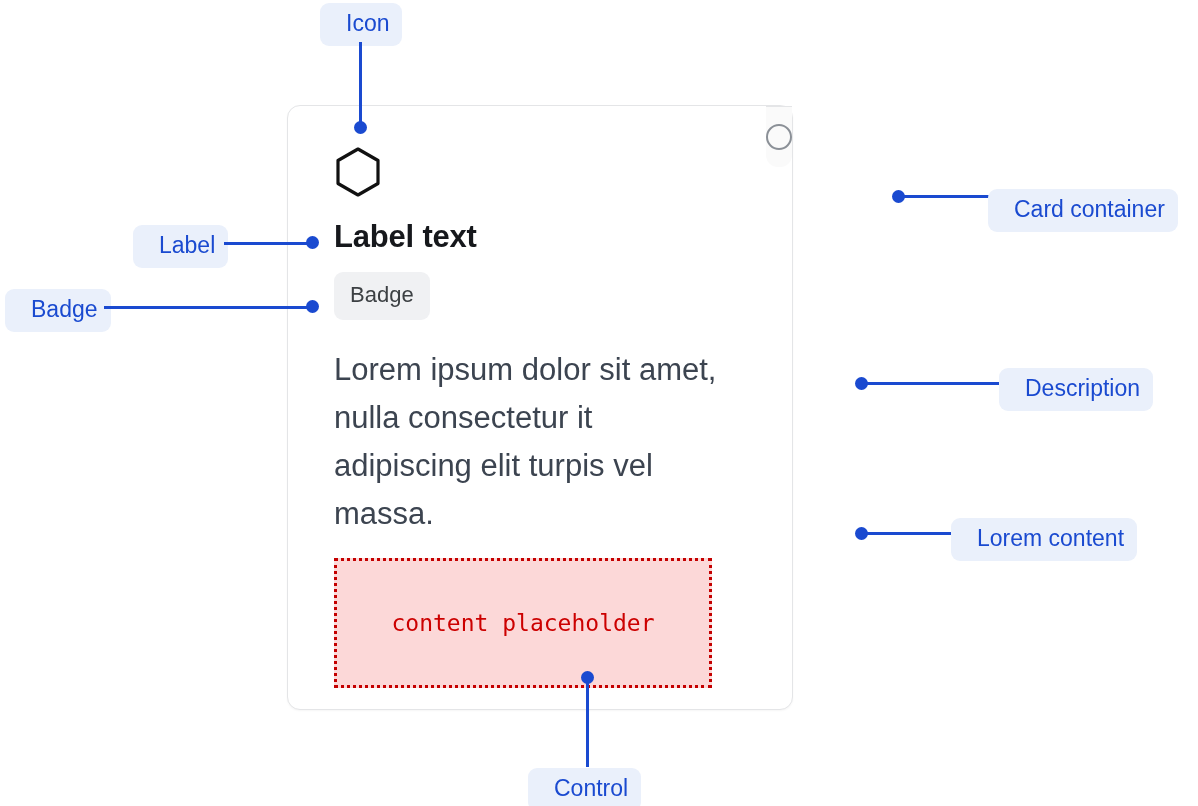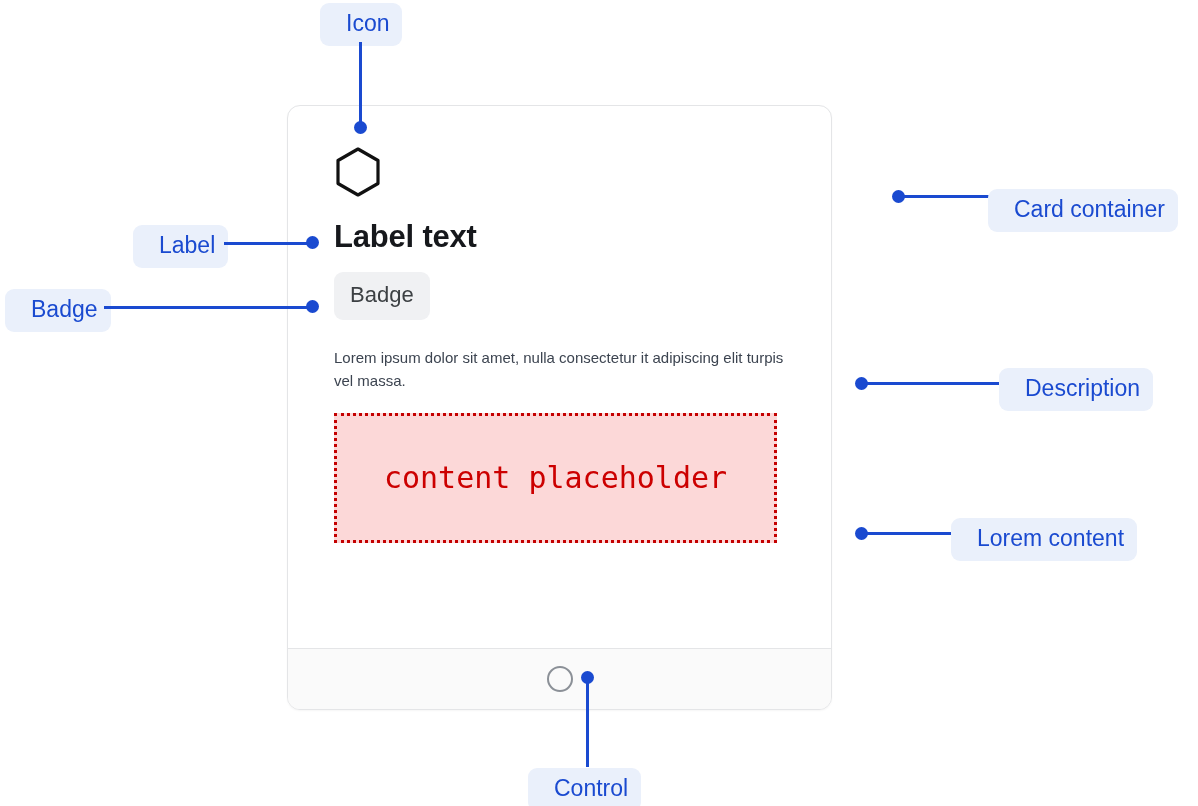--- a/index.html
+++ b/index.html
@@ -46,28 +46,28 @@
     height: 13px;
     border-radius: 50%;
     background: #1a4ad0;
   }
 
   
   #card {
     position: absolute;
     left: 287px;
     top: 105px;
-    width: 545px;
+    width: 506px;
     height: 605px;
     box-sizing: border-box;
     background: #ffffff;
     border: 1px solid #e4e5e7;
     border-radius: 13px;
     display: flex;
-    flex-direction: column;
+    flex-direction: row;
     box-shadow: 0 1px 2px rgba(0,0,0,0.04);
   }
   #card-body {
     flex: 1 1 auto;
     padding: 40px 46px 0 46px;
   }
 
   .icon-hex {
     display: block;
     margin-bottom: 22px;
@@ -87,34 +87,34 @@
     background: #f0f1f3;
     color: #3c4043;
     font-size: 22px;
     line-height: 1;
     padding: 12px 16px 14px 16px;
     border-radius: 9px;
     margin-bottom: 26px;
   }
 
   #description {
-    font-size: 15px;
+    font-size: 31px;
     color: #3c4450;
     line-height: 1.55;
     margin: 0 0 20px 0;
     max-width: 470px;
   }
 
   #content-placeholder {
     box-sizing: border-box;
     background: #fcd8d8;
     border: 3px dotted #c40000;
     color: #cc0000;
     font-family: "DejaVu Sans Mono", monospace;
-    font-size: 30px;
+    font-size: 23px;
     height: 130px;
     display: flex;
     align-items: center;
     justify-content: center;
     margin-right: 8px;
   }
 
   #card-footer {
     flex: 0 0 auto;
     height: 60px;

